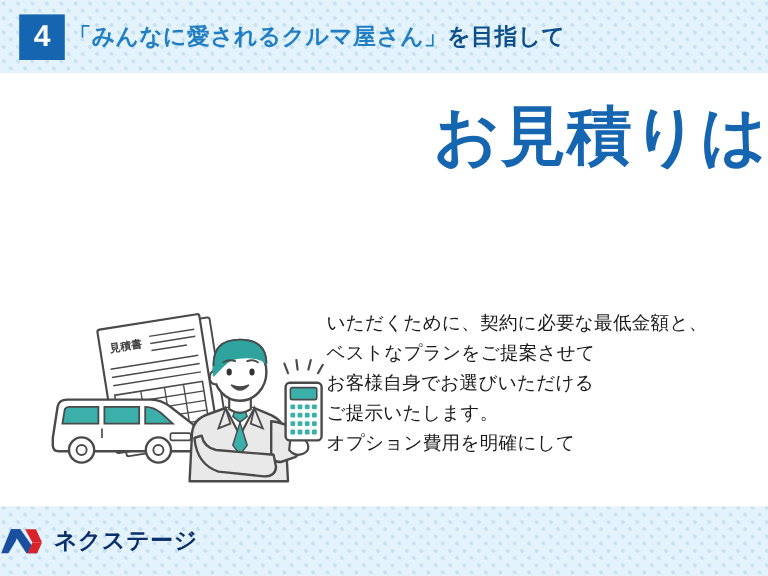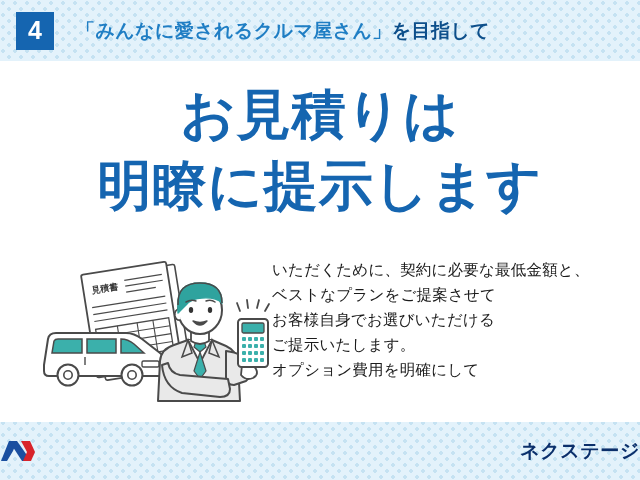--- a/index.html
+++ b/index.html
@@ -42,21 +42,21 @@
     color: #ffffff;
     font-size: 25px;
     font-weight: bold;
     display: flex;
     align-items: center;
     justify-content: center;
     line-height: 1;
     flex: 0 0 auto;
   }
   #header-title {
-    margin-left: 22px;
+    margin-left: 3px;
     font-size: 19px;
     font-weight: bold;
     letter-spacing: 0.4px;
     white-space: nowrap;
     color: #0d4f8b;
   }
   #header-title .quoted { color: #1f7ec4; }
   #header-title .tail   { color: #0d4f8b; }
 
   
@@ -68,21 +68,21 @@
     height: 361px;
     background: #ffffff;
   }
 
   
   #headline {
     position: absolute;
     left: 0;
     top: 18px;
     width: 640px;
-    text-align: center;
+    text-align: right;
     color: #1565b0;
     font-weight: bold;
     font-size: 54px;
     line-height: 1.32;
     letter-spacing: 1px;
   }
   #headline .line { display: block; white-space: nowrap; }
 
   
   #body-copy {
@@ -108,21 +108,21 @@
 
   
   #footer-logo {
     position: absolute;
     left: 0;
     bottom: 0;
     width: 640px;
     height: 58px;
     display: flex;
     align-items: center;
-    justify-content: space-between;
+    justify-content: flex-start;
   }
   #logo-mark {
     width: 36px;
     height: 22px;
     flex: 0 0 auto;
   }
   #logo-text {
     margin-left: 9px;
     font-size: 19px;
     font-weight: bold;
@@ -140,21 +140,20 @@
     <div id="badge-four">4</div>
     <div id="header-title">
       <span class="quoted">「みんなに愛されるクルマ屋さん」</span><span class="tail">を目指して</span>
     </div>
   </div>
 
   <div id="content">
 
     <div id="headline">
       <span class="line">お見積りは</span>
-      <span class="line">明瞭に提示します</span>
     </div>
 
     <div id="body-copy">
       <span class="line">いただくために、契約に必要な最低金額と、</span>
       <span class="line">ベストなプランをご提案させて</span>
       <span class="line">お客様自身でお選びいただける</span>
       <span class="line">ご提示いたします。</span>
       <span class="line">オプション費用を明確にして</span>
     </div>
 

